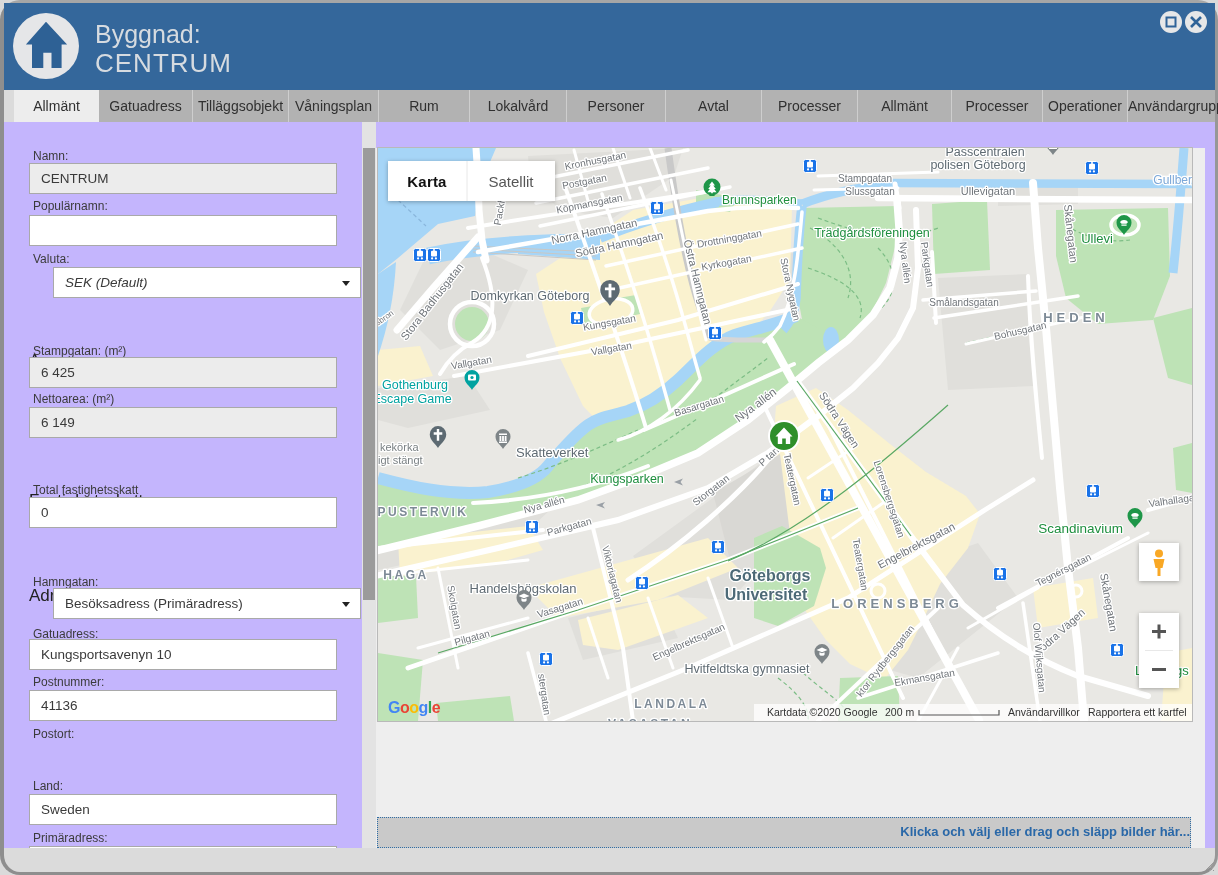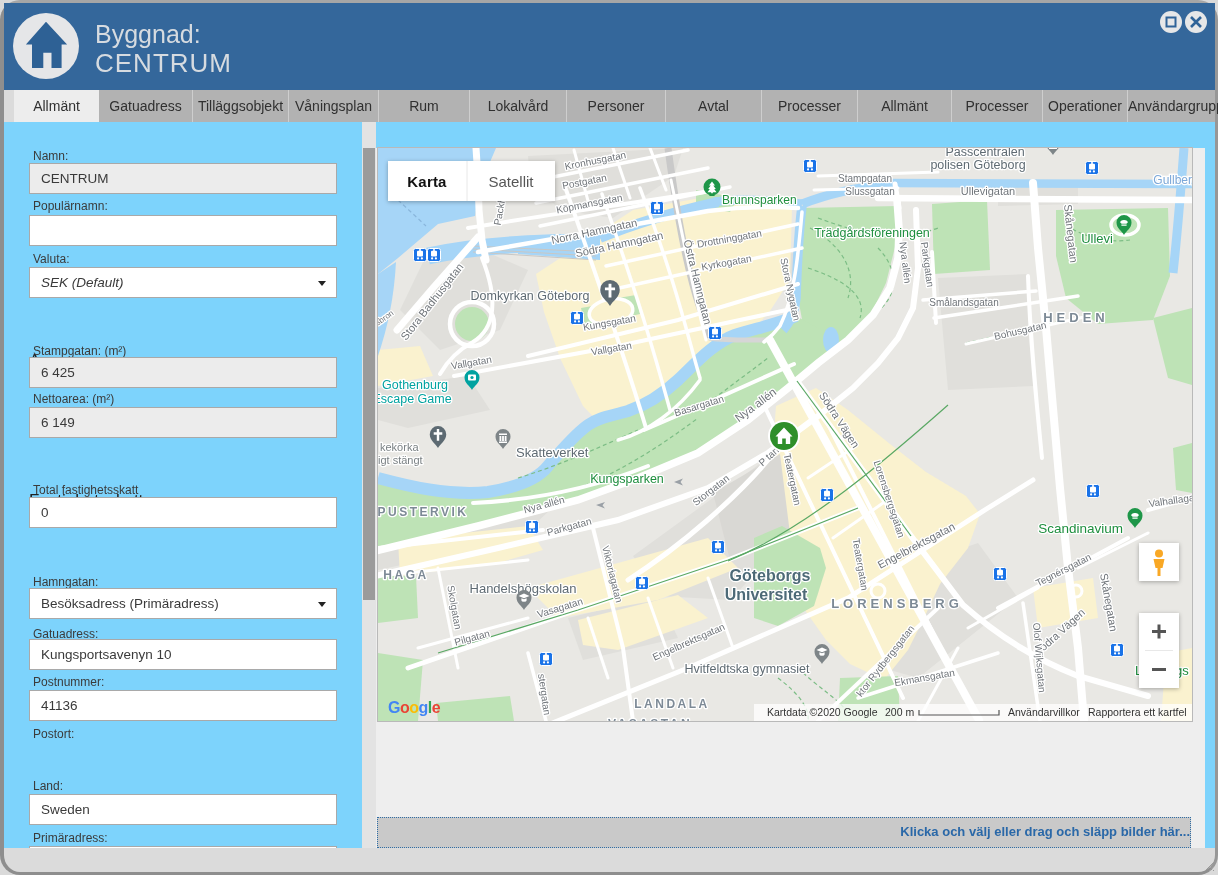--- a/index.html
+++ b/index.html
@@ -14,29 +14,29 @@
 #t1{position:absolute;left:91px;top:17px;color:#d6dbe0;font-size:25px;}
 #t2{position:absolute;left:91px;top:45px;color:#d6dbe0;font-size:26px;letter-spacing:1px;}
 .wbtn{position:absolute;top:8px;width:22px;height:22px;border-radius:50%;background:#e6e7e8;}
 #bmax{left:1156px;}
 #bclose{left:1181px;}
 #tabs{position:absolute;left:0;top:87px;width:1211px;height:32px;background:#b2b2b2;display:flex;}
 .tab{height:32px;line-height:32px;text-align:center;font-size:14px;color:#303030;
 border-right:1px solid #cecece;flex:0 0 auto;}
 .tab.first{width:10px;border-right:none;background:#dbdbdb;}
 .tab.active{background:#ededed;border-right:none;}
-#content{position:absolute;left:0;top:119px;width:1211px;height:726px;background:#7dd3fc;overflow:hidden;}
+#content{position:absolute;left:0;top:119px;width:1211px;height:726px;background:#c4b5fd;overflow:hidden;}
 #rpanel{position:absolute;left:372px;top:26px;width:829px;height:700px;background:#eeeeee;}
 #form{position:absolute;left:0;top:0;width:358px;height:726px;}
 .lbl{position:absolute;left:29px;font-size:12px;color:#3b3b3b;}
 .hd{position:absolute;left:25px;font-size:17px;font-weight:normal;color:#222;margin-top:33px;}
 .inp{position:absolute;left:25px;width:308px;height:31px;border:1px solid #a9a9a9;
 background:#fff;font-size:13.5px;color:#3a3a3a;line-height:29px;padding-left:11px;}
 .ro{background:#ececec;}
-.sel{font-style:normal;}
+.sel{font-style:normal;margin-left:24px;}
 .arrow{position:absolute;right:10px;top:13px;width:0;height:0;
 border-left:4px solid transparent;border-right:4px solid transparent;border-top:5px solid #222;}
 #sbar{position:absolute;left:358px;top:0px;width:14px;height:726px;background:#e3e3e3;}
 #sthumb{position:absolute;left:1px;top:26px;width:12px;height:452px;background:#9b9b9b;}
 #map{position:absolute;left:374px;top:26px;width:814px;height:573px;outline:1px solid #b9b9b9;background:#e9e8e4;}
 #drop{position:absolute;left:373px;top:695px;width:814px;height:31px;background:#c9c9c9;
 border:1.5px dotted #2f6da5;text-align:right;line-height:27px;
 font-size:13px;font-weight:bold;color:#2a68a8;}
 #grip{position:absolute;right:0px;bottom:0px;width:14px;height:14px;}
 </style>

